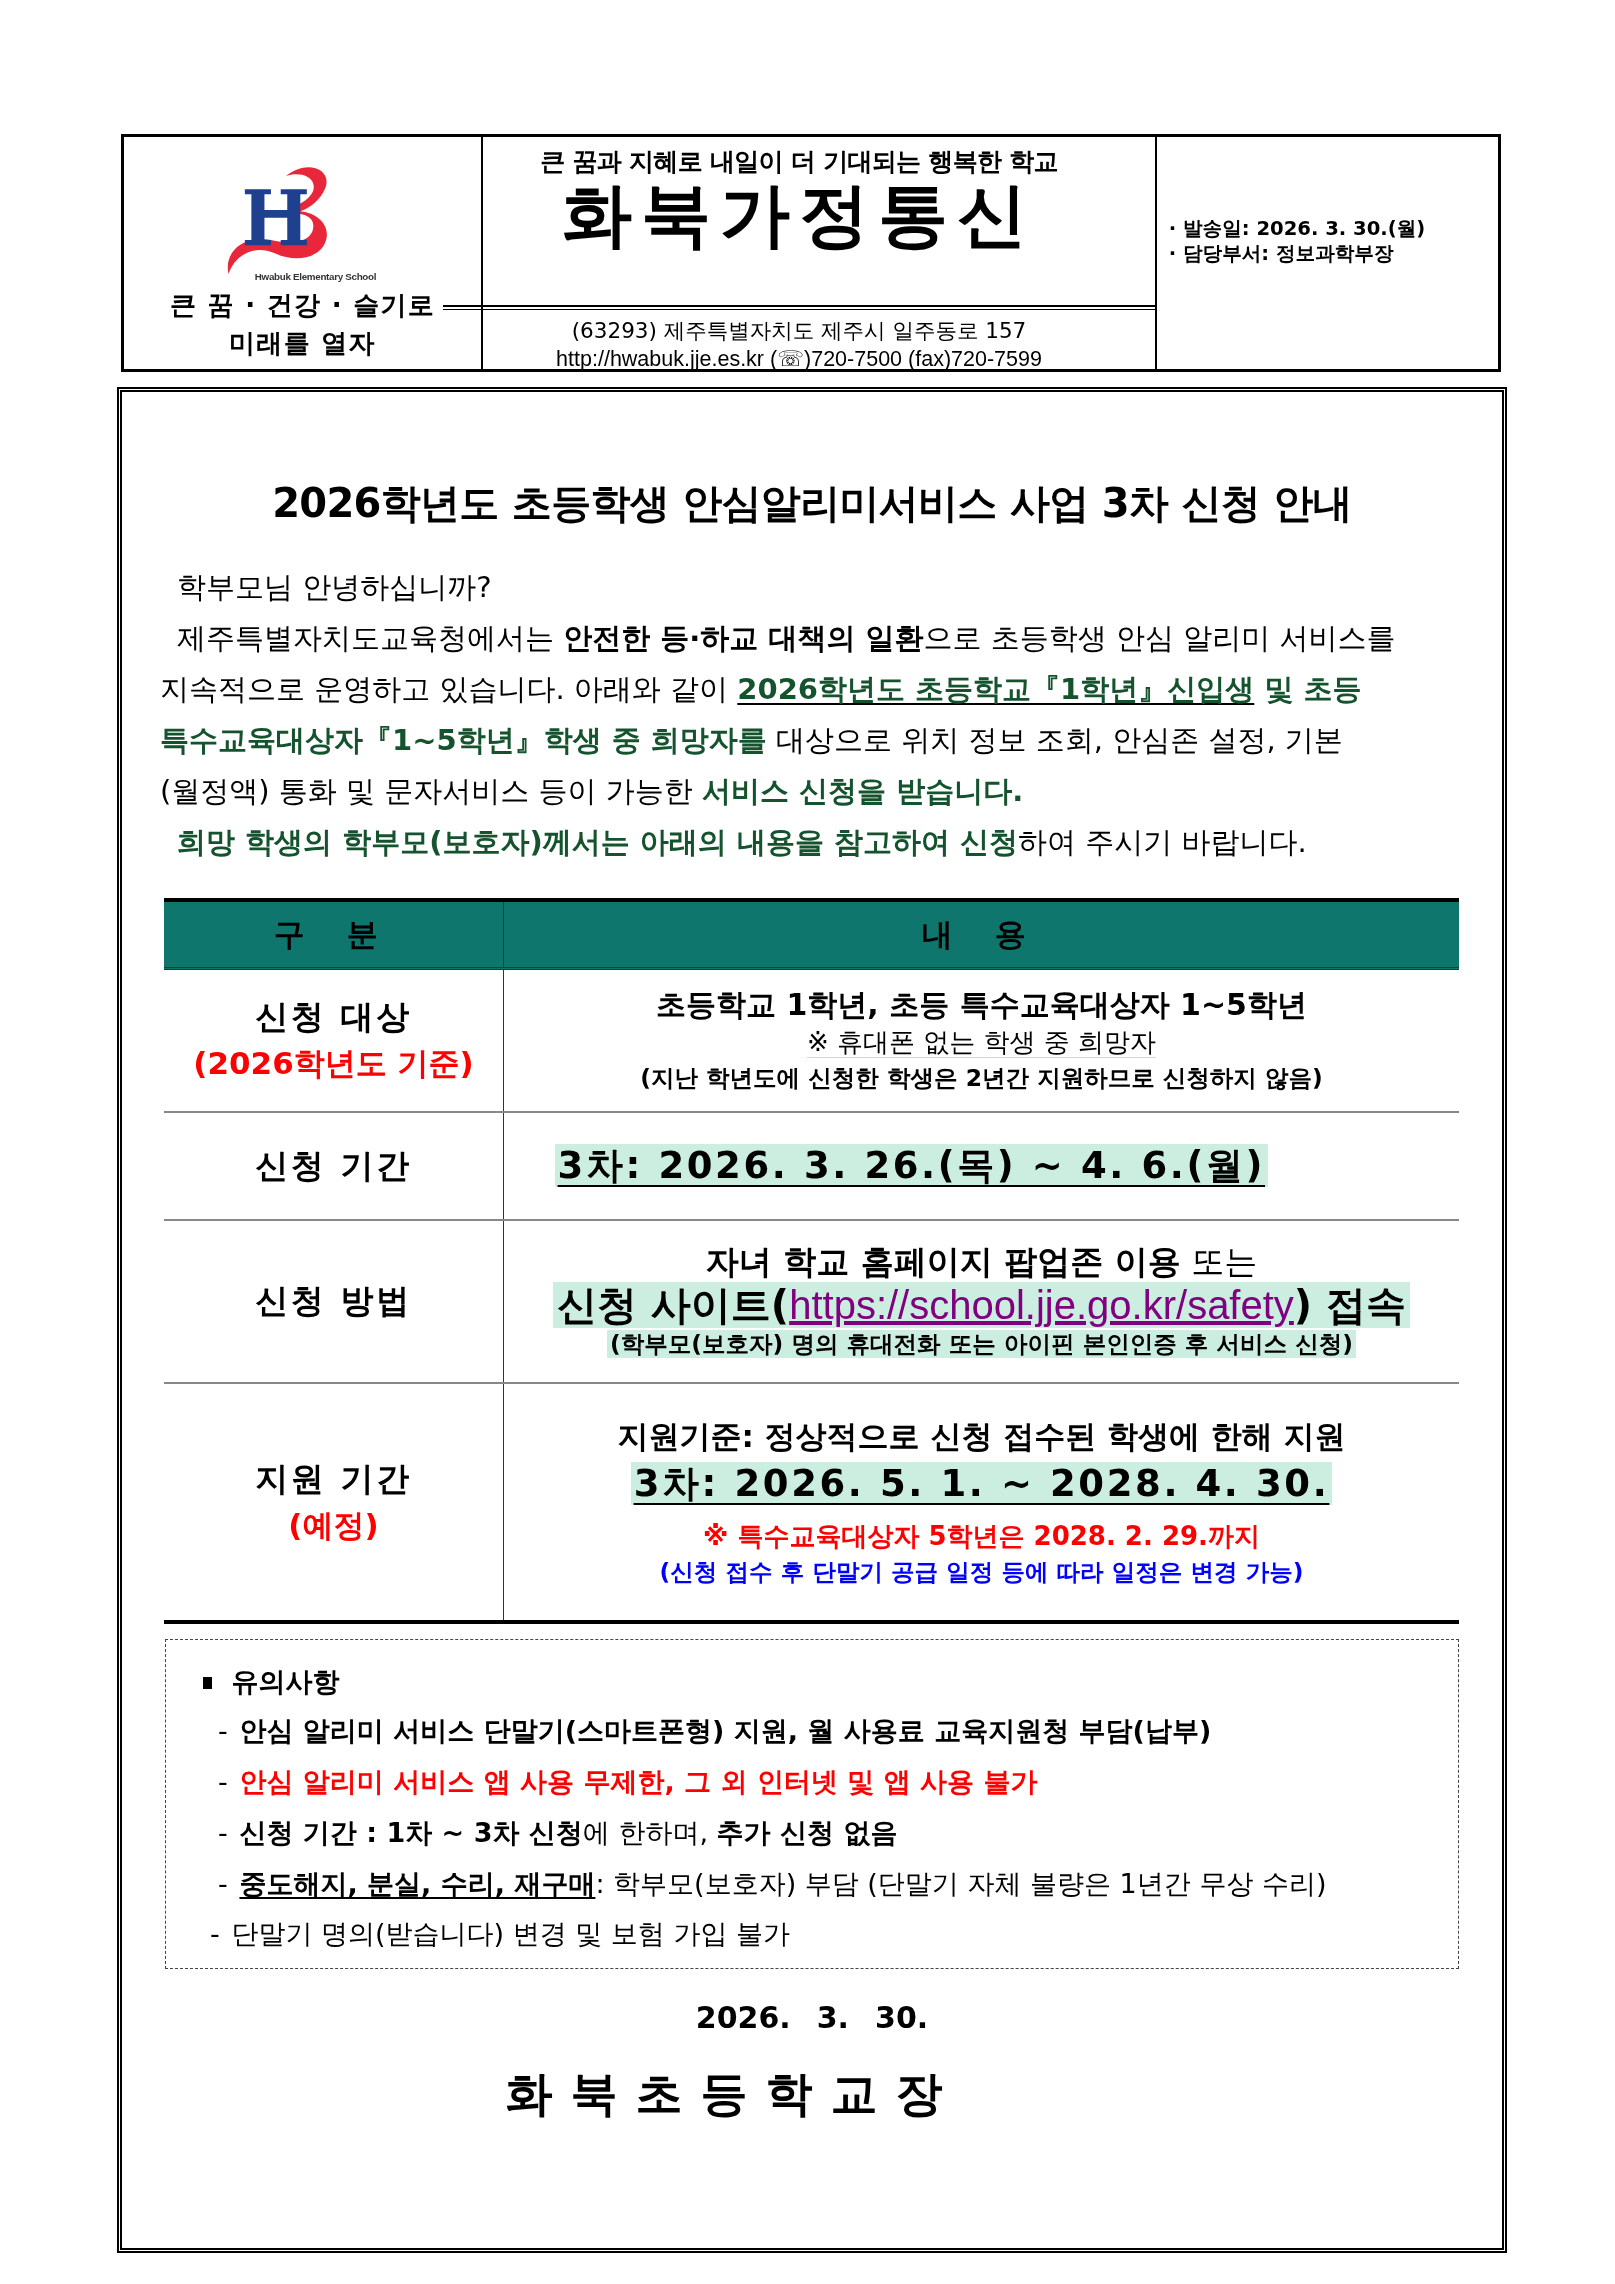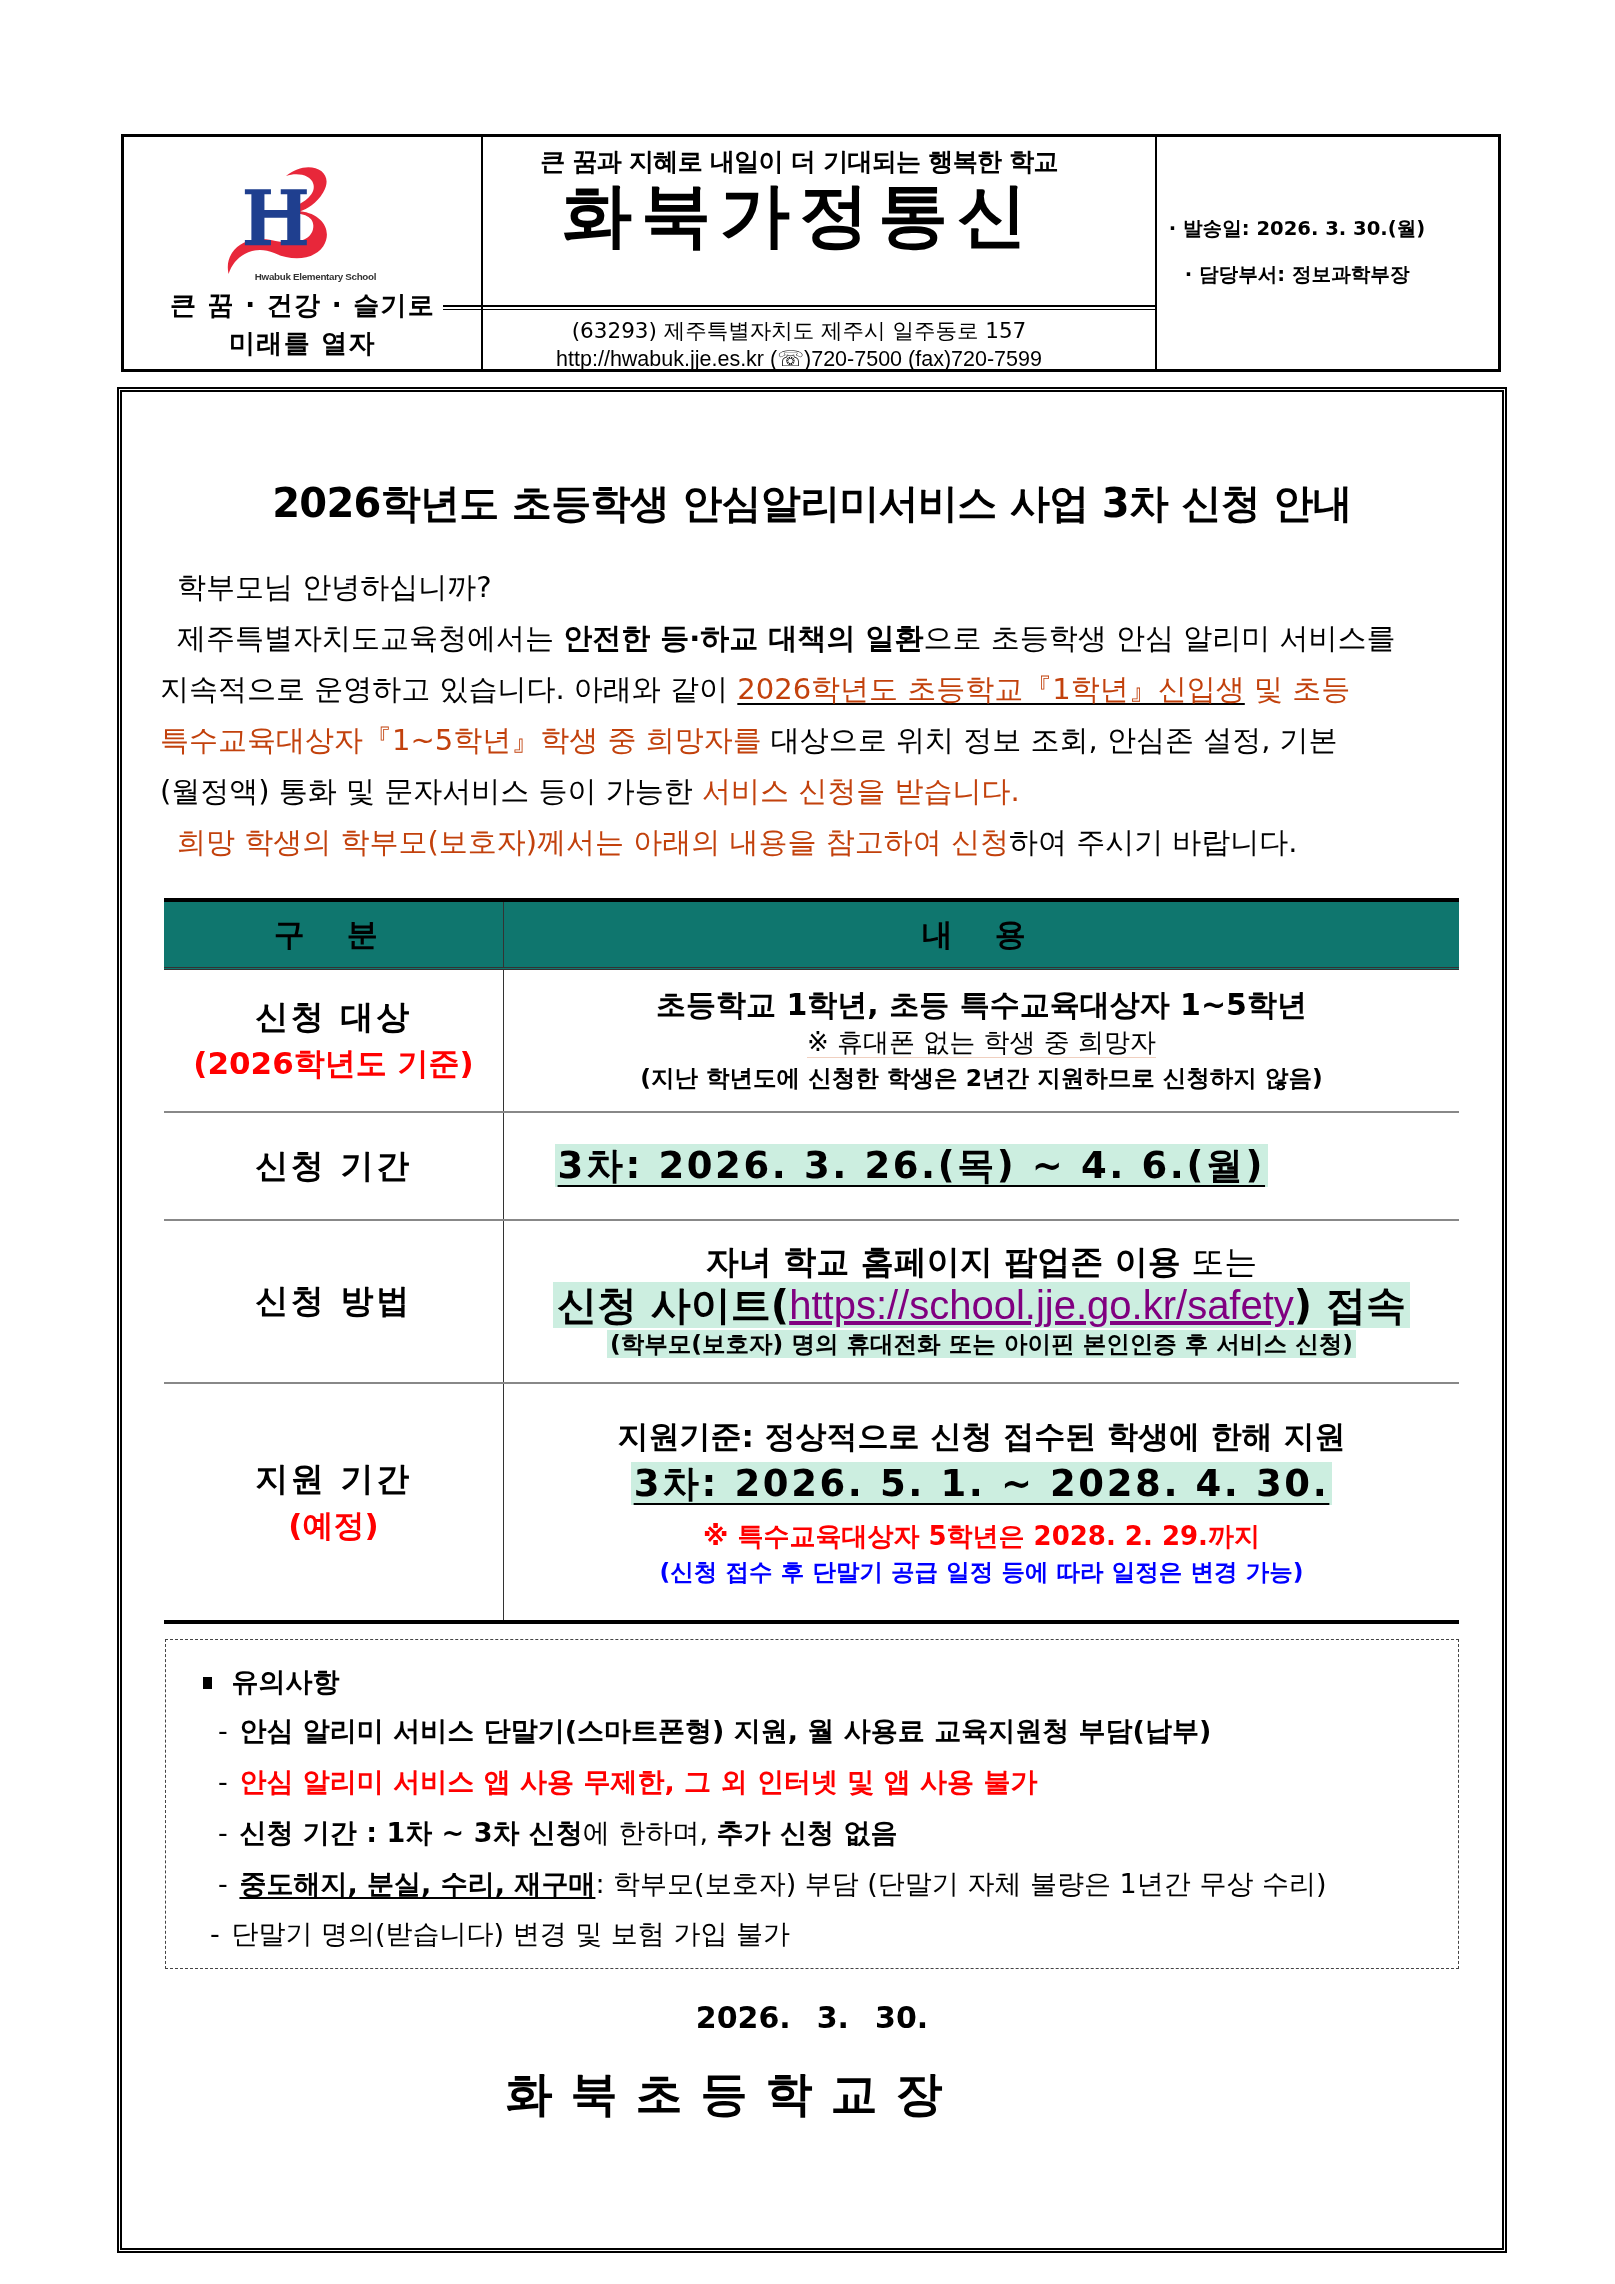--- a/index.html
+++ b/index.html
@@ -29,33 +29,33 @@
   .main-title { position:absolute; top:43px; left:0; width:100%; text-align:center;
                 font-weight:bold; font-size:70px; letter-spacing:9px; line-height:1; }
   .dbl-line { position:absolute; left:0; right:0; top:168px; height:5.2px;
               border-top:2px solid #000; border-bottom:1.3px solid #000; box-sizing:border-box; }
   .addr { position:absolute; left:0; width:100%; text-align:center; font-size:21.5px; letter-spacing:0px; }
   .addr.l1 { top:186px; }
   .addr.l2 { top:218px; font-family:"Liberation Sans", sans-serif; font-size:21.5px; }
   .addr.l2 { top:189px; }
   .meta { position:absolute; left:11.7px; font-weight:bold; font-size:19.6px; white-space:nowrap; }
   .meta.l1 { top:78px; }
-  .meta.l2 { top:124px;margin-left:16px; }
+  .meta.l2 { top:103px; }
 
   
   .frame { position:absolute; left:117px; top:387px; width:1390px; height:1866px;
            border:2.6px double #000; border-width:5.2px; box-sizing:border-box; }
 
   
   .doc-title { position:absolute; top:476px; left:117px; width:1390px; text-align:center;
                font-weight:bold; font-size:40px; letter-spacing:-0.7px; }
   .intro { position:absolute; left:160px; width:1307px; font-size:29px; line-height:51px; }
   .intro p { margin:0; white-space:nowrap; }
   .b { font-weight:bold; }
-  .blue { color:#c2410c; font-weight:normal; }
+  .blue { color:#14532d; font-weight:bold; }
   .red { color:#FF0000; font-weight:bold; }
   .ul { text-decoration:underline; text-decoration-color:#000; text-underline-offset:3.9px; }
 
   
   .tbl { position:absolute; left:164px; top:898px; width:1295px; border-collapse:collapse; }
   .tbl td, .tbl th { padding:0; text-align:center; vertical-align:middle; }
   .tbl .th-row th { background:#0f766e; height:65px; font-weight:bold; font-size:31px;
                     letter-spacing:15.6px; border-top:4.6px solid #000; border-bottom:3.3px double #333; }
   .tbl .c1 { width:339px; border-right:1.3px solid #333; }
   .tbl tr.row td { border-bottom:2px solid #888; }

